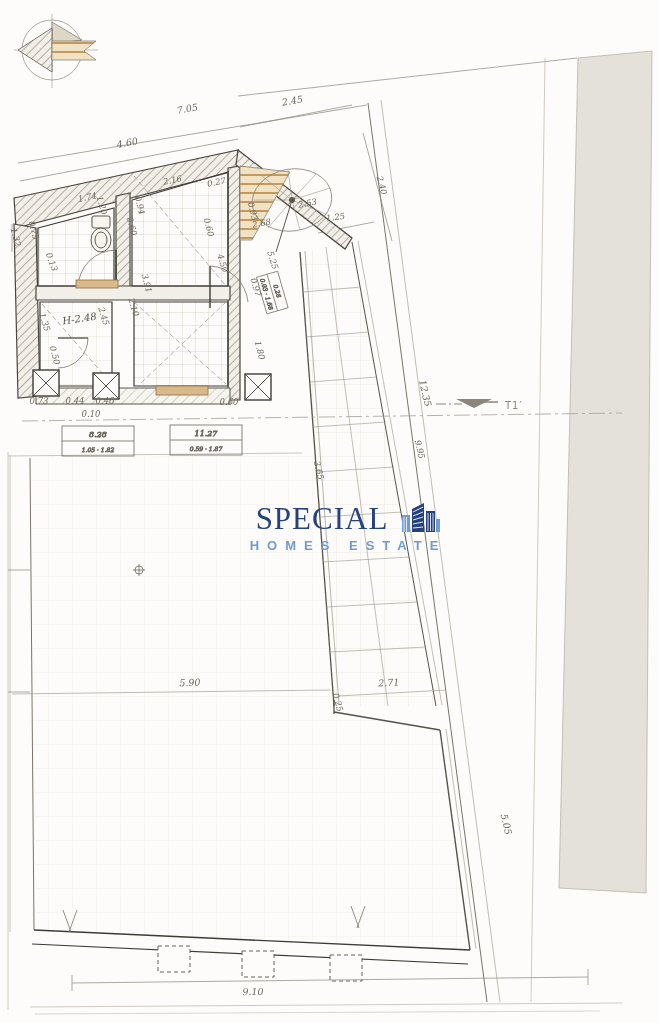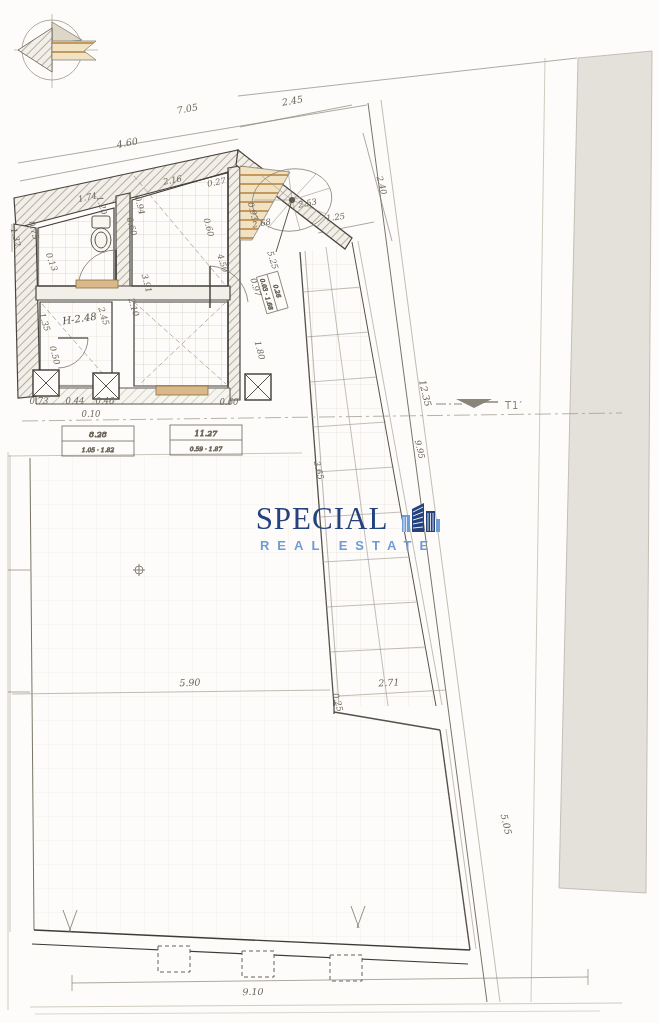--- a/index.html
+++ b/index.html
@@ -324,16 +324,16 @@
       <line x1="13" y1="20" x2="23" y2="17" stroke="#ffffff" stroke-width="0.9"></line>
       <line x1="13" y1="24" x2="23" y2="22" stroke="#ffffff" stroke-width="0.9"></line>
       <line x1="13" y1="28" x2="23" y2="27" stroke="#ffffff" stroke-width="0.9"></line>
       <rect x="26" y="11" width="9" height="21" fill="#24427e"></rect>
       <line x1="28" y1="13" x2="28" y2="31" stroke="#ffffff" stroke-width="0.8"></line>
       <line x1="30.5" y1="13" x2="30.5" y2="31" stroke="#ffffff" stroke-width="0.8"></line>
       <line x1="33" y1="13" x2="33" y2="31" stroke="#ffffff" stroke-width="0.8"></line>
       <rect x="36" y="19" width="4" height="13" fill="#6f9cd4"></rect>
     </svg>
   </div>
-  <div id="wm-tagline">REAL ESTATE</div>
+  <div id="wm-tagline">HOMES ESTATE</div>
 </div>
 
 </div>
 
 </body></html>

